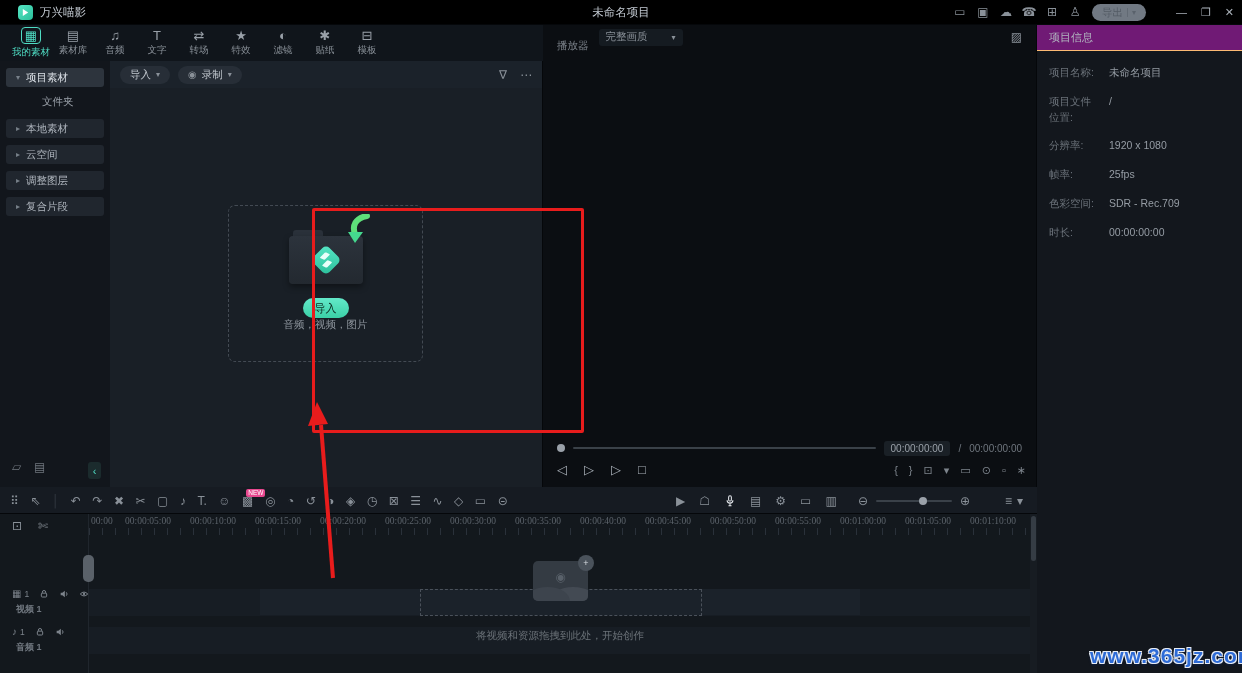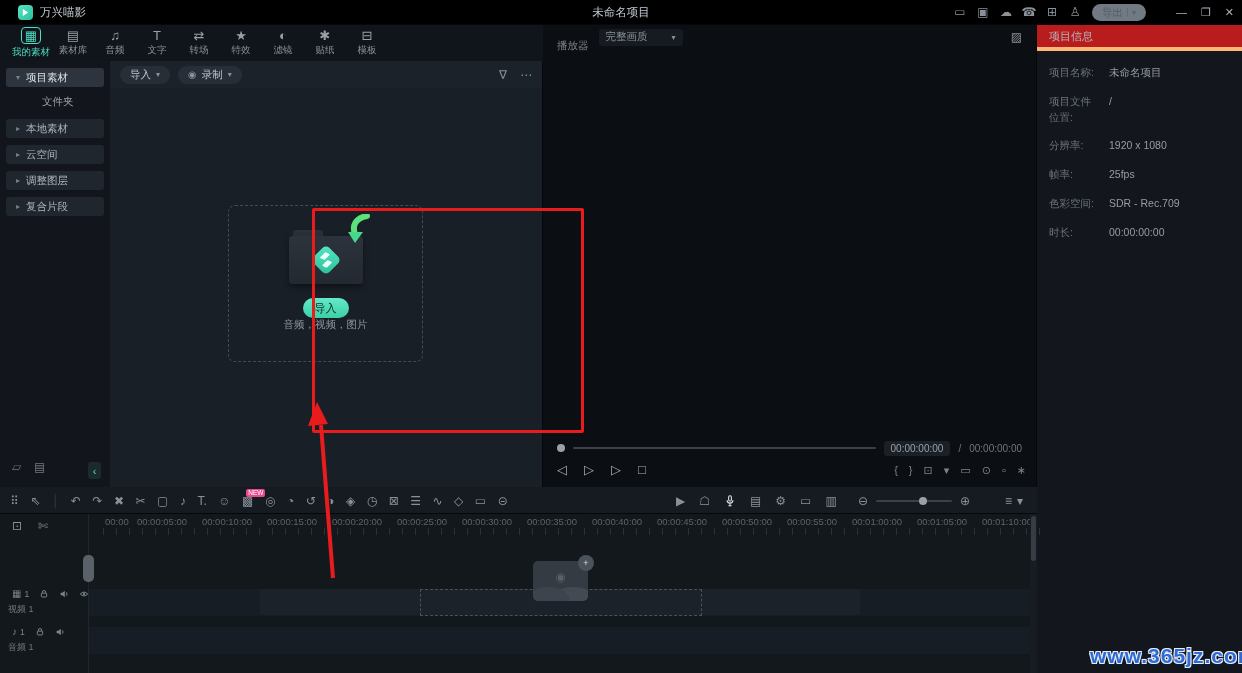--- a/index.html
+++ b/index.html
@@ -89,21 +89,21 @@
   #scrub-line { flex:1; height:2px; background:#3a4148; border-radius:1px; }
   #tc-box { background:#1a2026; border-radius:3px; padding:2px 7px; color:#9aa1a9; font-size:10px; }
   #tc-sep,#tc-total { color:#6f767e; font-size:10px; }
   #transport { position:absolute; left:14px; top:438px; display:flex; gap:17px; }
   #transport .icon { font-size:13px; color:#a7aeb6; }
   #preview-right-icons { position:absolute; right:10px; top:440px; display:flex; gap:11px; align-items:center; }
   #preview-right-icons .icon { font-size:11px; color:#7d848c; }
 
   
   #rightpanel { position:absolute; left:1037px; top:25px; width:205px; height:648px; background:#13171d; }
-  #rp-header { height:26px; background:#b91c1c; border-bottom:4px solid #fdba74; display:flex; align-items:center;
+  #rp-header { height:26px; background:#701a75; border-bottom:1px solid #fdba74; display:flex; align-items:center;
     padding-left:12px; font-size:11px; color:#b3bac2; }
   #rp-body { padding:14px 12px; }
   .info-row { display:flex; margin-bottom:13px; line-height:1.5; }
   .info-label { width:52px; flex:0 0 52px; font-size:10.5px; color:#6b727a; }
   .info-value { font-size:10.5px; color:#959ca4; padding-left:8px; }
 
   
   #tltoolbar { position:absolute; left:0; top:487px; width:1037px; height:27px; background:#161b22;
     border-bottom:1px solid #05070a; }
   #tlt-left { position:absolute; left:10px; top:0; height:27px; display:flex; align-items:center; gap:11.5px; }
@@ -114,21 +114,21 @@
   #tlt-far { position:absolute; right:14px; top:0; height:27px; display:flex; align-items:center; gap:5px; }
   .badge-new { position:absolute; top:-6px; right:-12px; background:#e8488f; color:#fff; font-size:6.5px;
     padding:0 2px; border-radius:2px; line-height:8px; }
   .rel { position:relative; }
   .mic-white { color:#e6eaee !important; }
 
   
   #timeline { position:absolute; left:0; top:514px; width:1037px; height:159px; background:#13181d; }
   #tl-headercol { position:absolute; left:0; top:0; width:89px; height:159px; background:#13181d; border-right:1px solid #20262d; }
   #tl-head-icons { position:absolute; left:12px; top:6px; display:flex; gap:16px; }
-  #ruler { position:absolute; left:103px; top:0; width:941px; height:21px; }
+  #ruler { position:absolute; left:89px; top:0; width:941px; height:21px;font-family:Liberation Serif, serif; }
   #ruler-ticks { position:absolute; left:0; bottom:0; width:941px; height:7px;
     background-image:repeating-linear-gradient(to right,#2a313a 0 1px,transparent 1px 13px); }
   .ruler-label { position:absolute; top:2px; font-size:9.5px; color:#5c636b; transform:translateX(-50%); white-space:nowrap; }
   .ruler-label.first { transform:none; }
   .lane { position:absolute; left:89px; width:941px; height:27px; background:#171d24; }
   #lane-video { top:75px; }
   #lane-audio { top:113px; }
   #lane-hl { position:absolute; left:260px; top:75px; width:600px; height:26px; background:#1b222a; }
   #drop-rect { position:absolute; left:420px; top:75px; width:282px; height:27px; border:1px dashed #4a515a; }
   #thumb-ph { position:absolute; left:533px; top:47px; width:55px; height:40px; background:#343b43; border-radius:5px;
@@ -137,21 +137,21 @@
   #thumb-ph:after { content:""; position:absolute; left:-8px; bottom:-14px; width:45px; height:28px; border-radius:50%; background:#3d444d; }
   #thumb-ph:before { content:""; position:absolute; right:-10px; bottom:-16px; width:50px; height:30px; border-radius:50%; background:#434a53; }
   #thumb-badge { position:absolute; left:578px; top:41px; width:16px; height:16px; border-radius:50%; background:#4a525b;
     color:#d7dce1; font-size:9px; display:flex; align-items:center; justify-content:center; z-index:3; }
   #tl-drop-hint { position:absolute; left:400px; top:115px; width:320px; text-align:center; font-size:10.5px; color:#6b7278; }
   .track-row { position:absolute; left:0; width:89px; }
   .track-icons { display:flex; gap:10px; padding-left:12px; align-items:center; }
   .track-icons .icon { font-size:10px; color:#7c838b; }
   .track-icons .icon svg { width:10px; height:10px; }
   .tbadge { font-size:8.5px; color:#7c838b; margin-left:-7px; }
-  .track-label { padding-left:8px; font-size:9px; color:#6f767e; margin-top:4px; }
+  .track-label { padding-left:16px; font-size:9px; color:#6f767e; margin-top:4px;font-weight:bold; }
   #pill-handle { position:absolute; left:83px; top:41px; width:11px; height:27px; background:#5a6169; border-radius:5px; z-index:5; }
   #tl-scrollbar { position:absolute; left:1030px; top:0; width:7px; height:159px; background:#171c22; }
   #tl-scroll-handle { position:absolute; left:1px; top:2px; width:5px; height:45px; background:#353c44; border-radius:3px; }
 
   
   #annot { position:absolute; left:0; top:0; width:1242px; height:673px; z-index:60; pointer-events:none; }
   #watermark { position:absolute; left:1090px; top:644px; z-index:100; font-size:21px; font-weight:bold; color:#2e6bd6;
     letter-spacing:1px; text-shadow:-1px -1px 0 #e8edf5,1px -1px 0 #e8edf5,-1px 1px 0 #e8edf5,1px 1px 0 #e8edf5,0 2px 3px #0a1f4d; }
 </style>
 </head>
@@ -411,20 +411,21 @@
 
   <div id="timeline">
     <div class="lane" id="lane-video"></div>
     <div class="lane" id="lane-audio"></div>
     <div id="lane-hl"></div>
     <div id="drop-rect"></div>
     <div id="thumb-ph">
         <span class="pic">◉</span>
       </div>
     <div id="thumb-badge">+</div>
+    <div id="tl-drop-hint">将视频和资源拖拽到此处，开始创作</div>
     <div id="tl-headercol">
       <div id="tl-head-icons">
           <span class="icon">⊡</span>
           <span class="icon">✄</span>
         </div>
       <div id="track-headers">
           <div class="track-row" style="top: 75px;">
             <div class="track-icons">
               <span class="icon">▦</span>
               <span class="tbadge">1</span>

